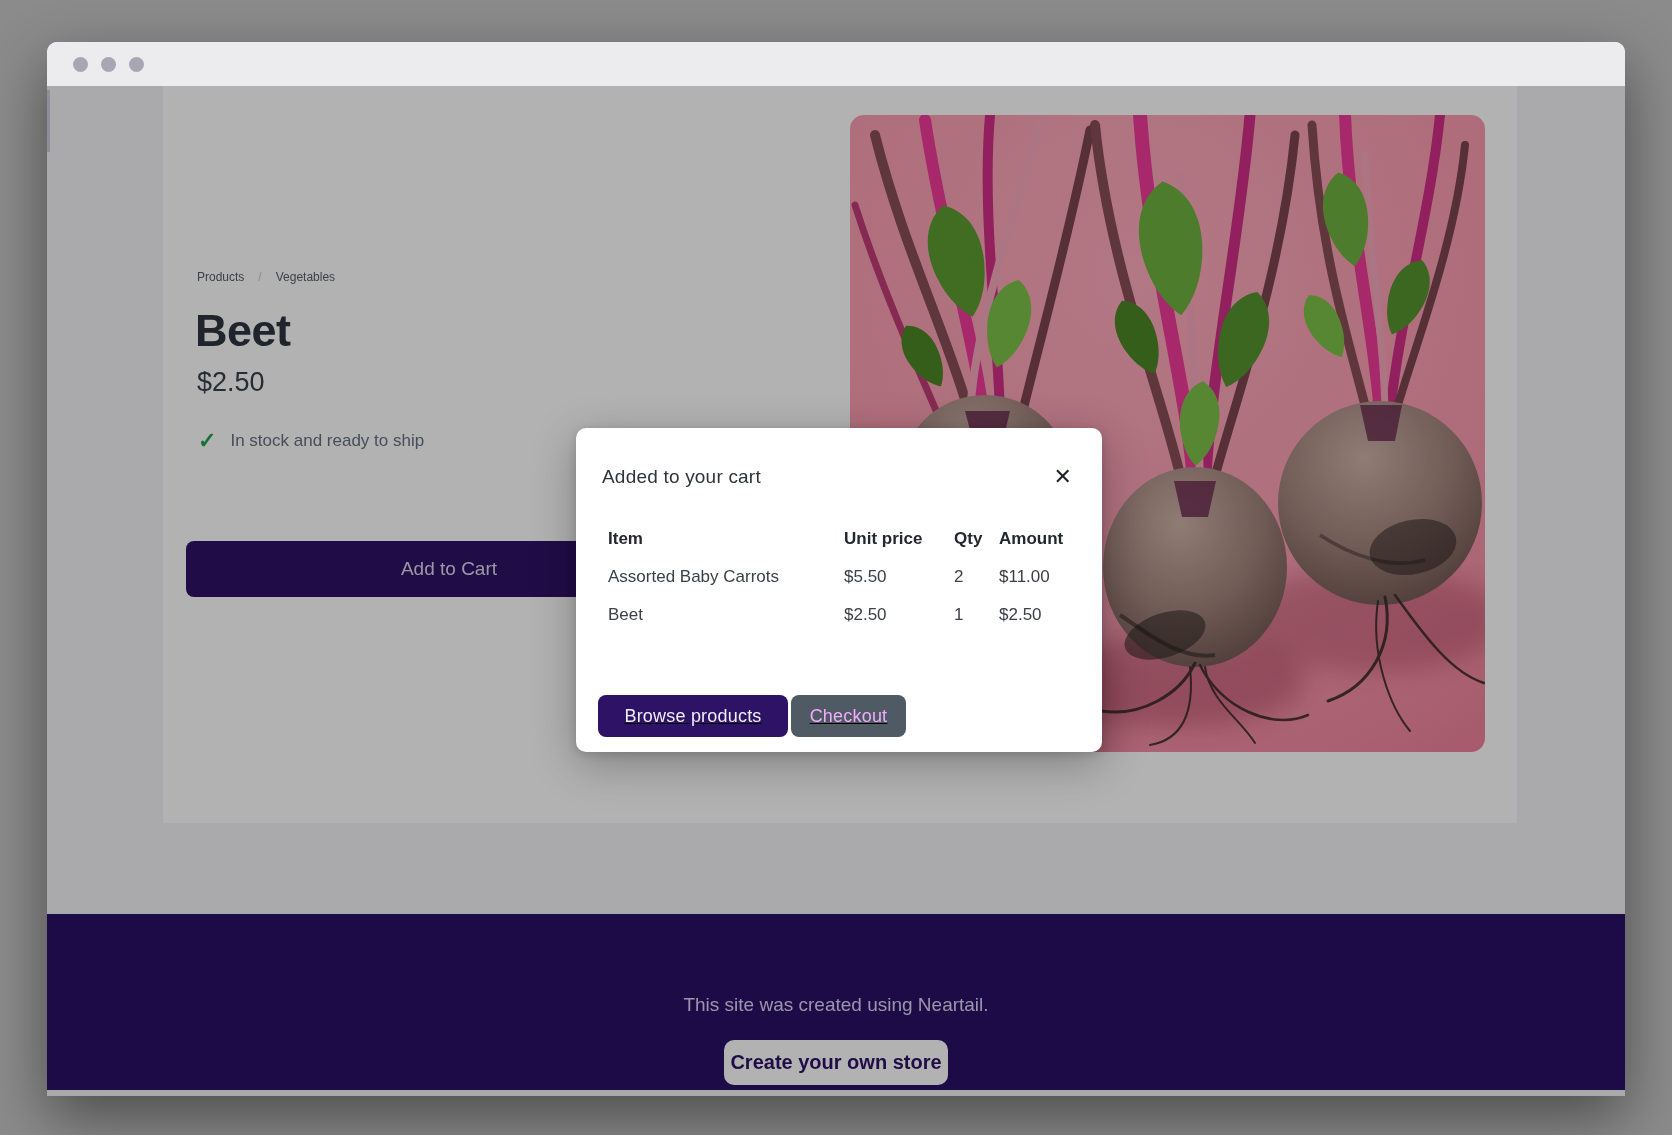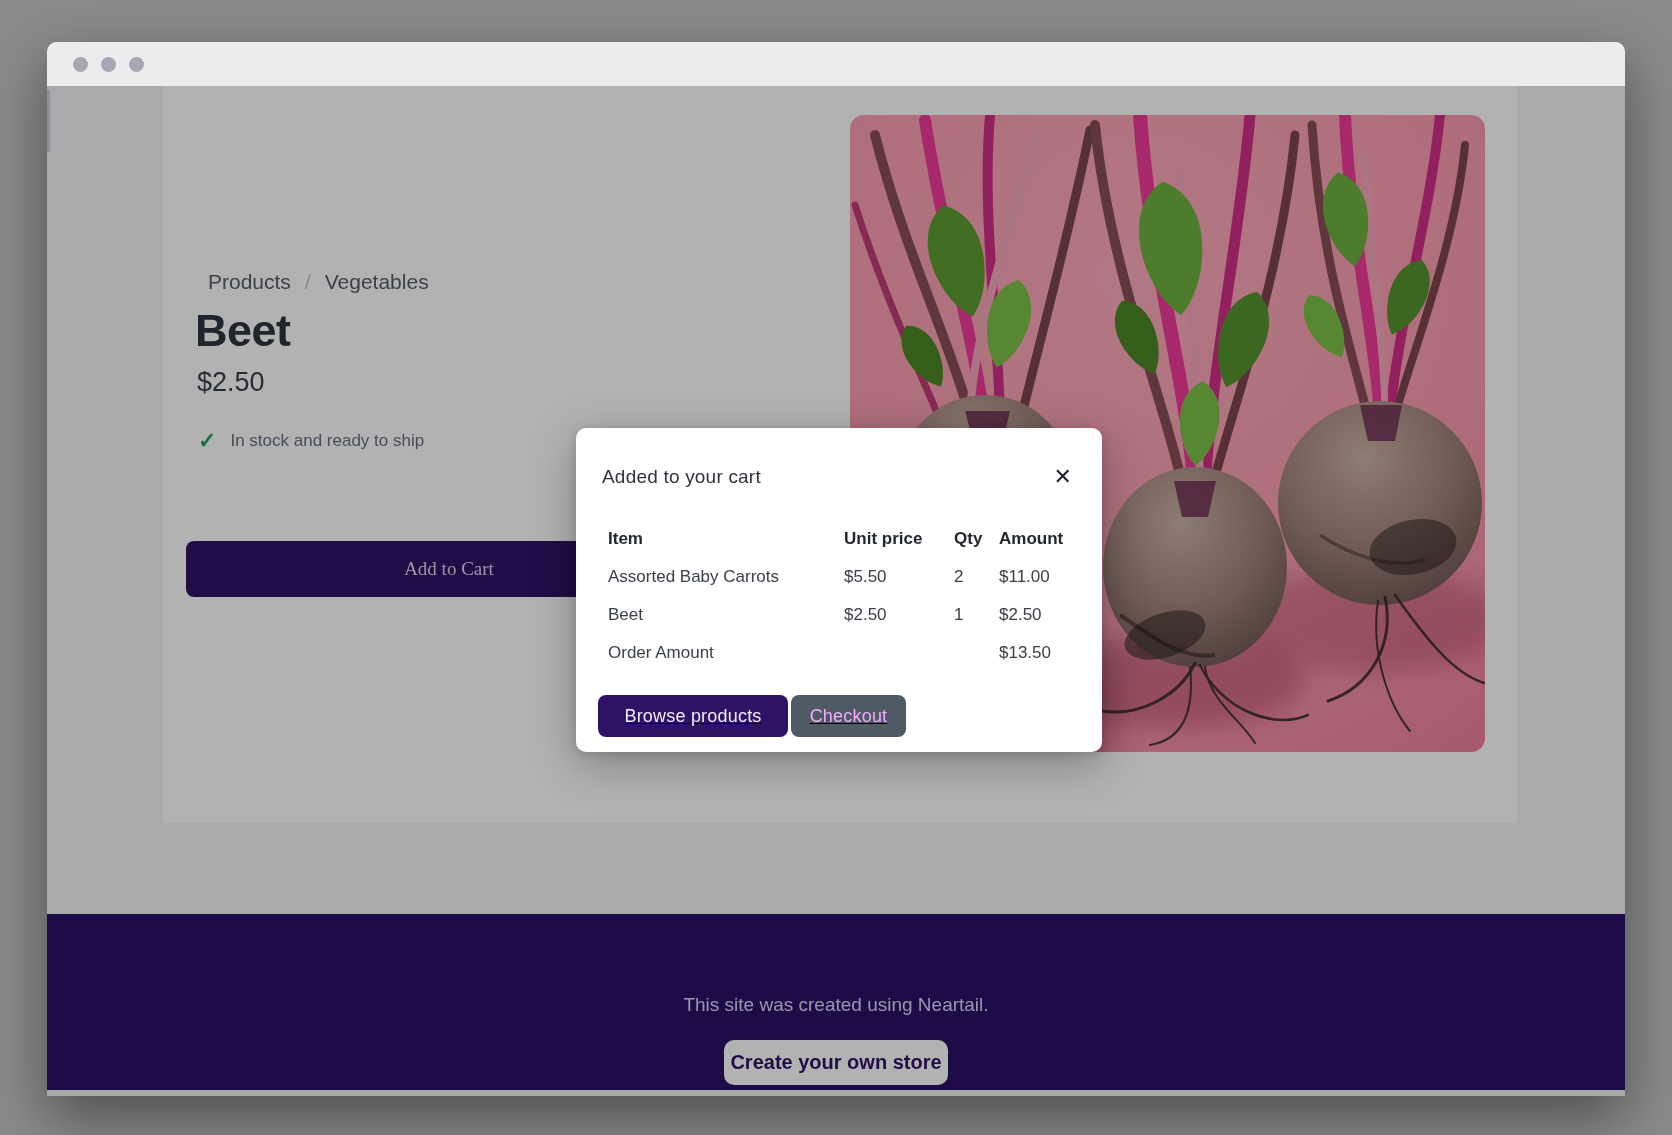--- a/index.html
+++ b/index.html
@@ -43,42 +43,42 @@
   }
   .sliver{position:absolute;left:0;top:4px;width:3px;height:62px;background:#cfcae0;z-index:1}
   .card{
     position:absolute;left:116px;top:0;width:1354px;height:737px;
     background:#ffffff;z-index:1;
   }
   
   .breadcrumb{
     position:absolute;left:150px;top:184px;
     display:flex;gap:14px;align-items:center;
-    font-size:21px;color:#565c68;z-index:2;margin-left:11px;
+    font-size:12px;color:#565c68;z-index:2;
   }
   .breadcrumb .sep{color:#c3c7cf}
   .breadcrumb a{color:#565c68;text-decoration:none;cursor:pointer}
   .product-title{
     position:absolute;left:148px;top:219px;
     font-size:45px;font-weight:800;color:#2e3440;letter-spacing:-0.5px;z-index:2;
   }
   .product-price{
     position:absolute;left:150px;top:281px;
     font-size:27px;color:#3a404c;z-index:2;
   }
   .stock-row{
     position:absolute;left:151px;top:344px;
     display:flex;align-items:center;gap:14px;z-index:2;
   }
   .check{color:var(--green);font-size:22px;font-weight:700;line-height:1}
   .stock-text{font-size:17px;color:#667080}
   .add-to-cart{
     position:absolute;left:139px;top:455px;width:526px;height:56px;
     background:var(--brand);border:none;border-radius:8px;
-    color:#ded9ec;font-size:19px;font-family:Liberation Serif, serif;cursor:pointer;z-index:2;
+    color:#ded9ec;font-size:19px;font-family:Liberation Sans, sans-serif;cursor:pointer;z-index:2;
   }
   
   .product-image{
     position:absolute;left:803px;top:29px;width:635px;height:637px;
     border-radius:14px;overflow:hidden;z-index:2;
   }
   .product-image svg{display:block;width:100%;height:100%}
   
   .scrim{
     position:absolute;inset:0;background:rgba(0,0,0,.30);z-index:5;
@@ -265,26 +265,20 @@
             <span>$5.50</span>
             <span>2</span>
             <span>$11.00</span>
           </div>
           <div class="trow">
             <span>Beet</span>
             <span>$2.50</span>
             <span>1</span>
             <span>$2.50</span>
           </div>
-          <div class="trow">
-            <span>Order Amount</span>
-            <span></span>
-            <span></span>
-            <span>$13.50</span>
-          </div>
         </div>
 
         <div class="modal-buttons">
           <button class="btn btn-browse">Browse products</button>
           <button class="btn btn-checkout">Checkout</button>
         </div>
       </div>
 
       <div class="footer">
         <div class="footer-text">This site was created using Neartail.</div>

